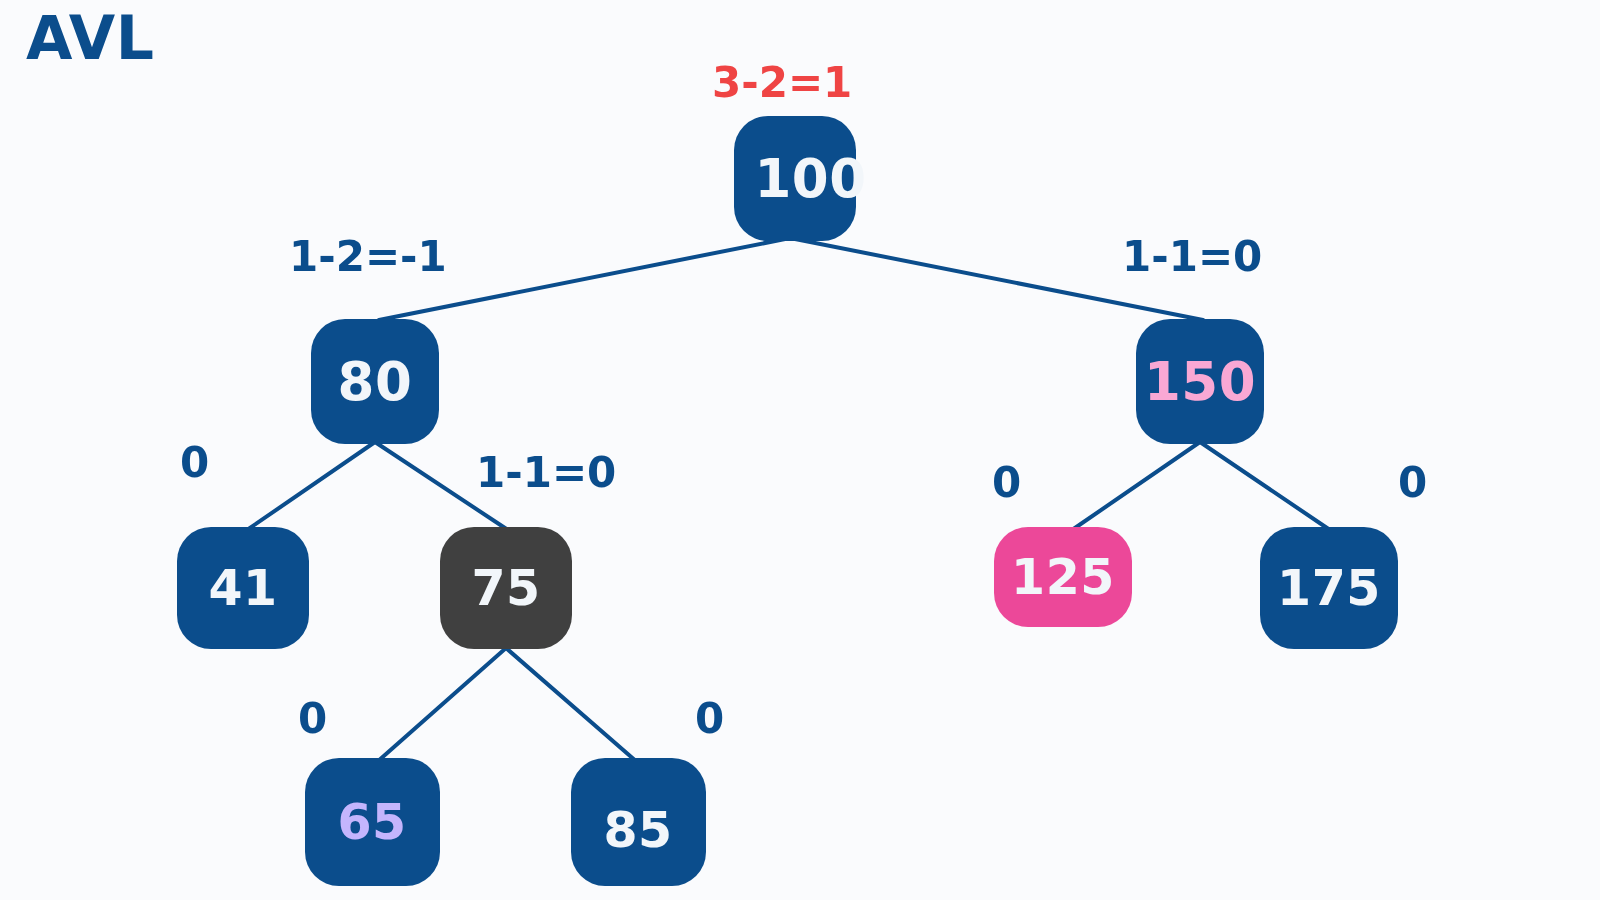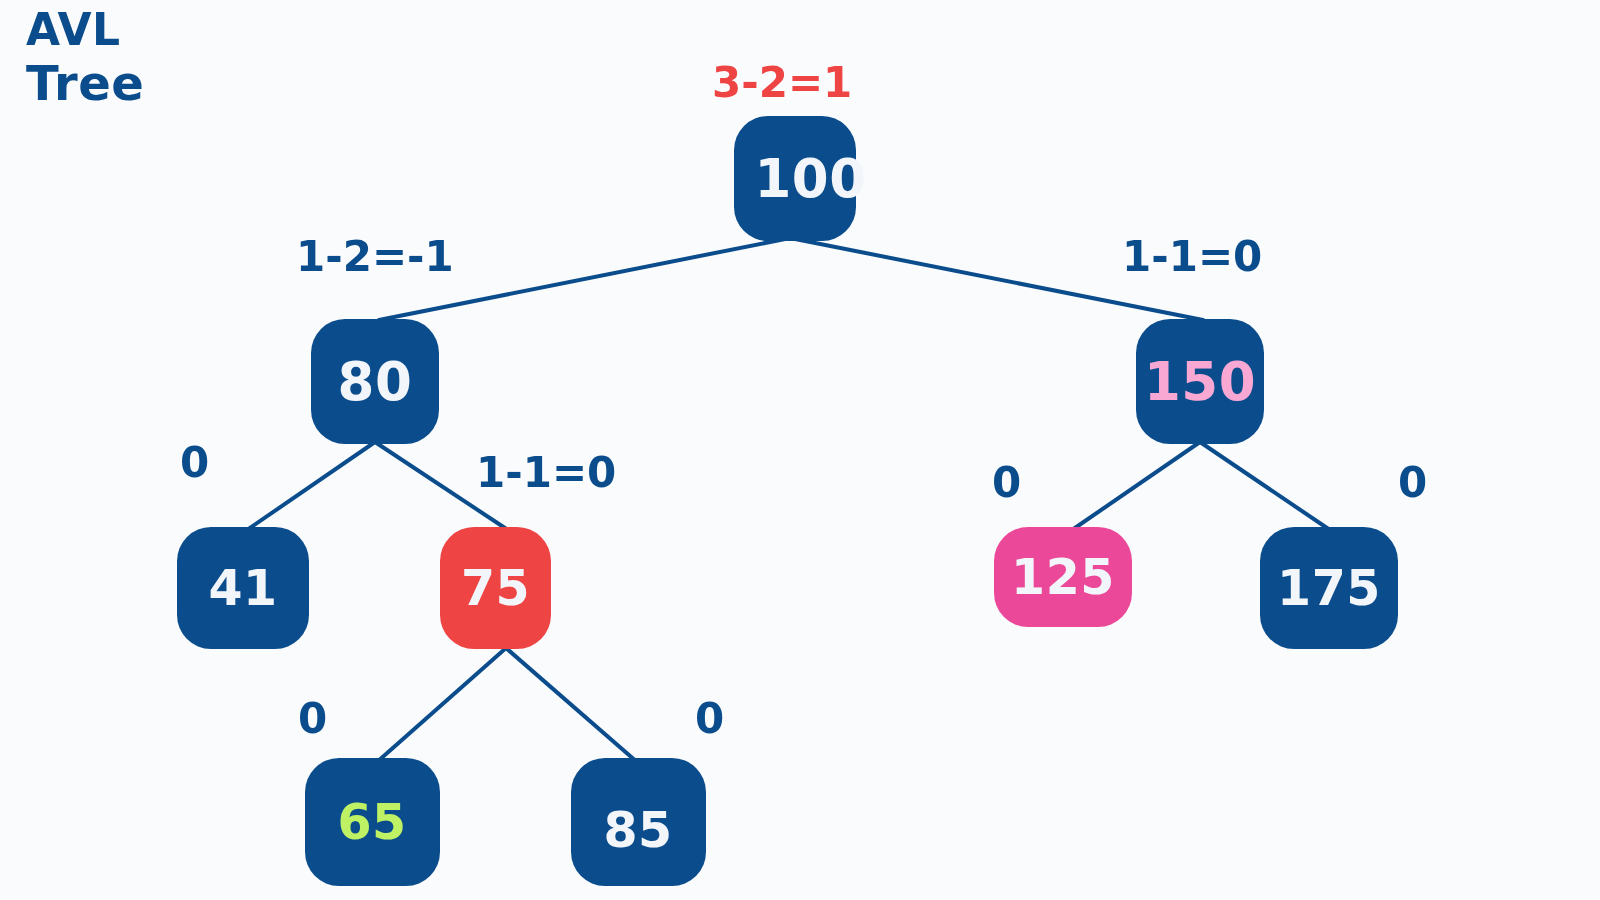--- a/index.html
+++ b/index.html
@@ -23,21 +23,21 @@
 
   
   #title-block {
     position: absolute;
     left: 26px;
     top: 8px;
     line-height: 1.02;
     user-select: none;
   }
   .title-line-1 {
-    font-size: 44px;
+    font-size: 60px;
     font-weight: bold;
     color: #0b4d8c;
     letter-spacing: 0.5px;
     display: block;
   }
   .title-line-2 {
     font-size: 48px;
     font-weight: bold;
     color: #0b4d8c;
     letter-spacing: 0.5px;
@@ -94,21 +94,20 @@
     line-height: 1;
   }
 </style>
 </head>
 <body>
 
 <div id="canvas">
 
   <div id="title-block">
     <span class="title-line-1">AVL</span>
-    <span class="title-line-2">Tree</span>
   </div>
 
   <svg id="edge-layer" viewBox="0 0 1600 900" xmlns="http://www.w3.org/2000/svg">
       <line x1="790" y1="238" x2="379" y2="320" class="tree-edge" stroke="#0b4d8c"></line>
       <line x1="790" y1="238" x2="1203" y2="320" class="tree-edge" stroke="#0b4d8c"></line>
       <line x1="375" y1="442" x2="247" y2="530" class="tree-edge" stroke="#0b4d8c"></line>
       <line x1="375" y1="442" x2="508" y2="530" class="tree-edge" stroke="#0b4d8c"></line>
       <line x1="1200" y1="442" x2="1072" y2="530" class="tree-edge" stroke="#0b4d8c"></line>
       <line x1="1200" y1="442" x2="1330" y2="530" class="tree-edge" stroke="#0b4d8c"></line>
       <line x1="506" y1="648" x2="377" y2="762" class="tree-edge" stroke="#0b4d8c"></line>
@@ -116,43 +115,43 @@
     </svg>
 
   <div id="node-layer">
       <div class="tree-node" style="left: 734px; top: 115.5px; width: 122px; height: 125px; background: rgb(11, 77, 140); padding-left: 31px;">
         <span class="node-value" style="color: rgb(242, 246, 250);">100</span>
       </div>
       <div class="balance-label" style="left: 712px; top: 62px; color: #ef4444;">3-2=1</div>
       <div class="tree-node" style="left: 311px; top: 318.5px; width: 128px; height: 125px; background: rgb(11, 77, 140);">
         <span class="node-value" style="color: rgb(242, 246, 250);">80</span>
       </div>
-      <div class="balance-label" style="left: 289px; top: 236px; color: rgb(11, 77, 140); margin-left: 7px;">1-2=-1</div>
+      <div class="balance-label" style="left: 289px; top: 236px; color: rgb(11, 77, 140);">1-2=-1</div>
       <div class="tree-node" style="left: 1136px; top: 318.5px; width: 128px; height: 125px; background: rgb(11, 77, 140);">
         <span class="node-value" style="color: #f9a8d4;">150</span>
       </div>
       <div class="balance-label" style="left: 1122px; top: 236px; color: rgb(11, 77, 140);">1-1=0</div>
       <div class="tree-node small" style="left: 177px; top: 527px; width: 132px; height: 122px; background: rgb(11, 77, 140);">
         <span class="node-value" style="color: rgb(242, 246, 250);">41</span>
       </div>
       <div class="balance-label" style="left: 180px; top: 442px; color: rgb(11, 77, 140);">0</div>
-      <div class="tree-node small" style="left: 440px; top: 527px; width: 111px; height: 122px; background: #ef4444;">
+      <div class="tree-node small" style="left: 440px; top: 527px; width: 132px; height: 122px; background: #404040;">
         <span class="node-value" style="color: rgb(242, 246, 250);">75</span>
       </div>
       <div class="balance-label" style="left: 476px; top: 452px; color: rgb(11, 77, 140);">1-1=0</div>
       <div class="tree-node small" style="left: 994px; top: 527px; width: 138px; height: 100px; background: #ec4899;">
         <span class="node-value" style="color: rgb(242, 246, 250);">125</span>
       </div>
       <div class="balance-label" style="left: 992px; top: 462px; color: rgb(11, 77, 140);">0</div>
       <div class="tree-node small" style="left: 1260px; top: 527px; width: 138px; height: 122px; background: rgb(11, 77, 140);">
         <span class="node-value" style="color: rgb(242, 246, 250);">175</span>
       </div>
       <div class="balance-label" style="left: 1398px; top: 462px; color: rgb(11, 77, 140);">0</div>
       <div class="tree-node small" style="left: 304.5px; top: 758px; width: 135px; height: 128px; background: rgb(11, 77, 140);">
-        <span class="node-value" style="color: #bef264;">65</span>
+        <span class="node-value" style="color: #c4b5fd;">65</span>
       </div>
       <div class="balance-label" style="left: 298px; top: 698px; color: rgb(11, 77, 140);">0</div>
       <div class="tree-node small" style="left: 570.5px; top: 758px; width: 135px; height: 128px; background: rgb(11, 77, 140);">
         <span class="node-value" style="color: rgb(242, 246, 250); margin-top: 16px;">85</span>
       </div>
       <div class="balance-label" style="left: 695px; top: 698px; color: rgb(11, 77, 140);">0</div>
     </div>
 
 </div>
 

